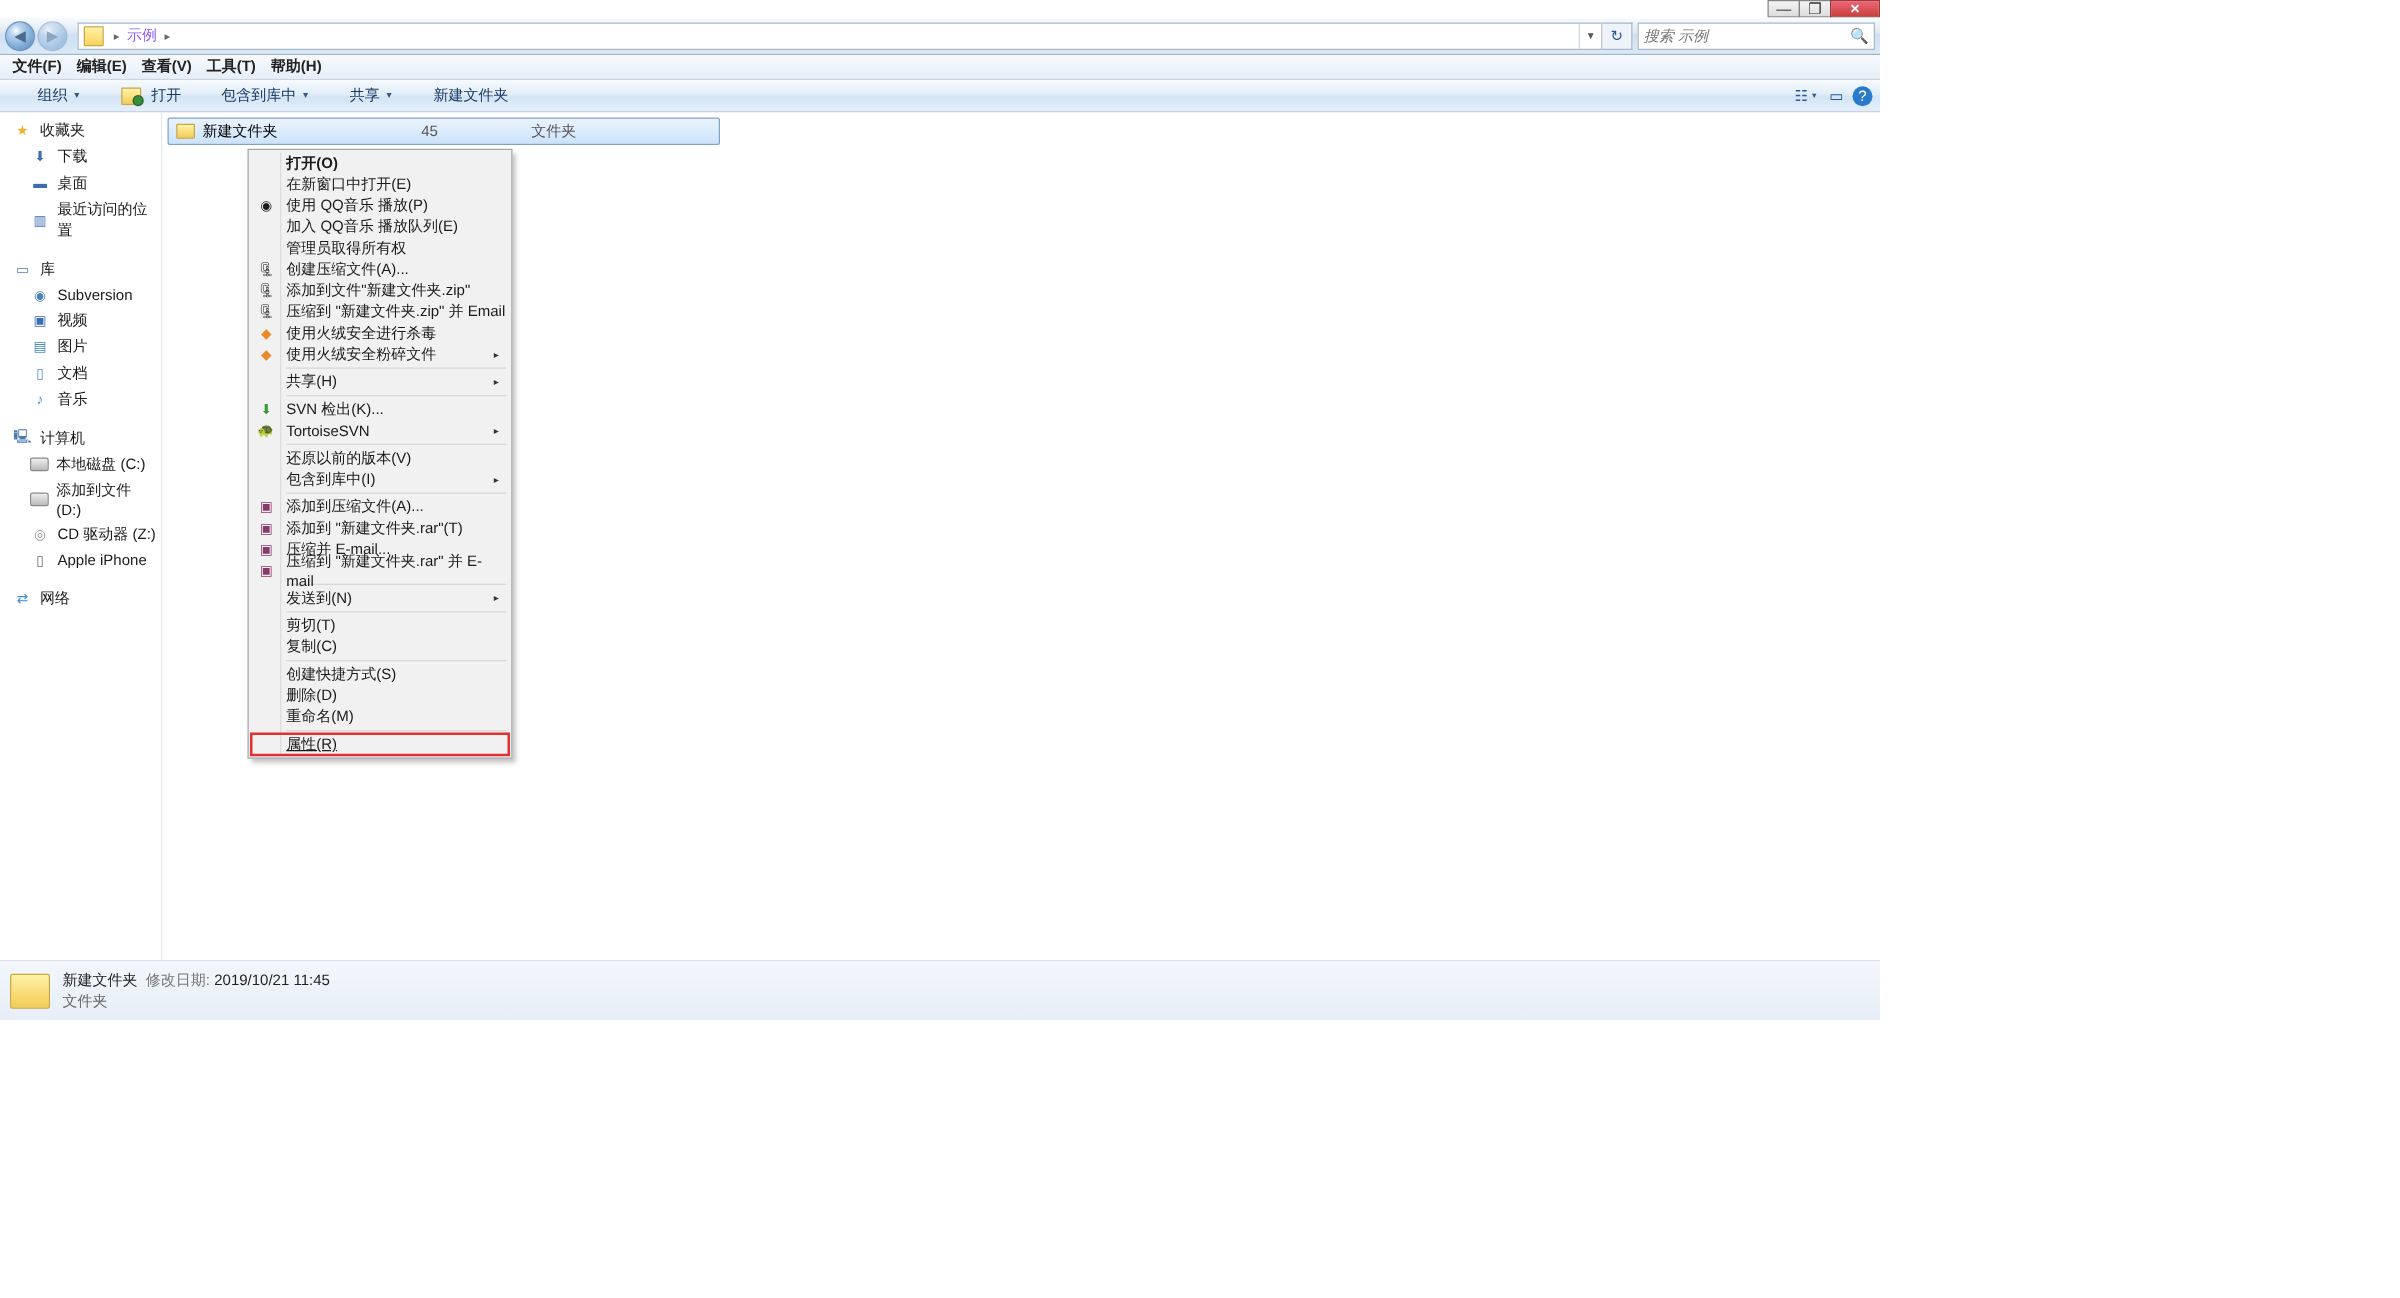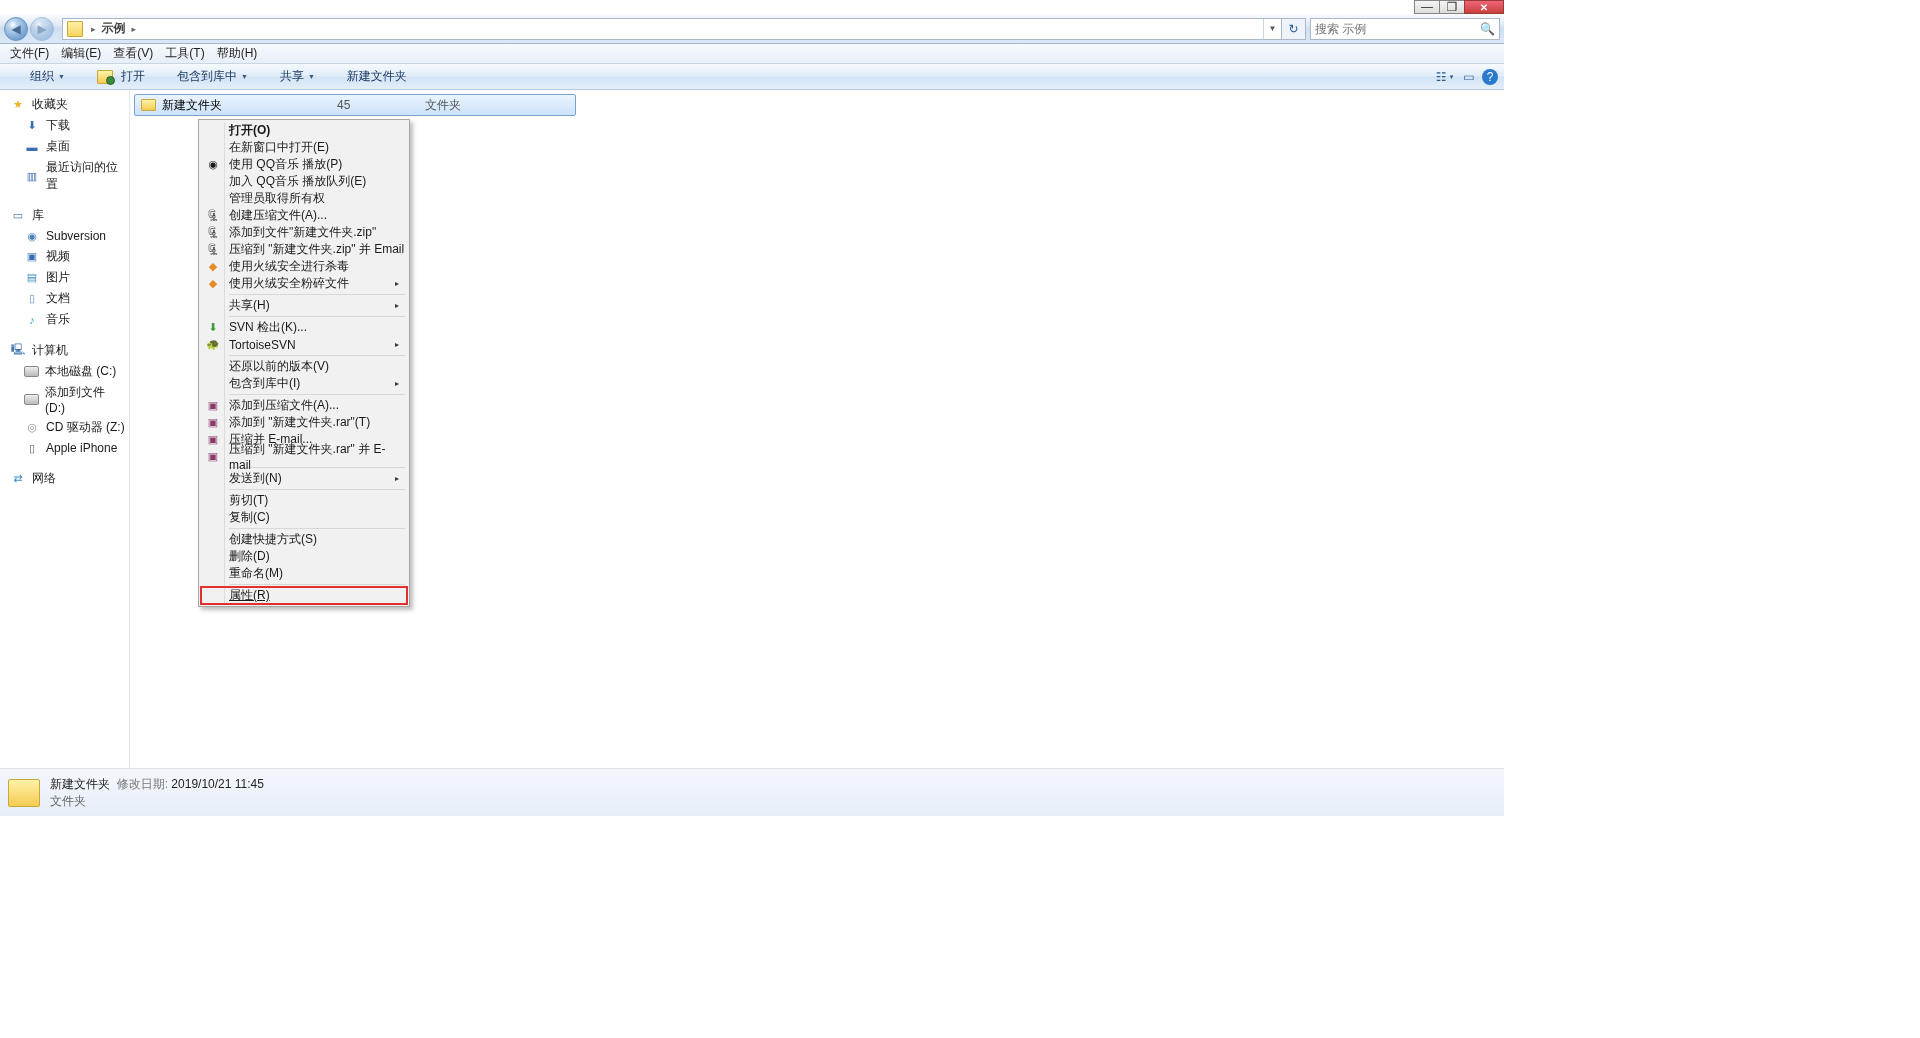--- a/index.html
+++ b/index.html
@@ -12,30 +12,30 @@
 .titlebtn.close .x { font-weight:bold; font-size:10px;}
 
 
 .navbar { position: absolute; top: 14px; left: 0; right: 0; height: 30px; background: linear-gradient(#fafcfe,#dbe5f1 45%,#cddff1 46%,#dbe9f7); border-bottom:1px solid #a0b4cc; display:flex; align-items:center; }
 .navbtns { display:flex; align-items:center; padding-left:4px; gap:0; }
 .navback,.navfwd { width:24px; height:24px; border-radius:50%; background: radial-gradient(circle at 35% 30%, #f8fbff 2%, #bcd5ef 20%, #7ba8d6 65%, #5a89b9); border:1px solid #6892bf; display:flex; align-items:center; justify-content:center; color:#4b6b8e; font-size:13px; }
 .navfwd { opacity:.5; margin-left:2px;}
 .breadcrumb { margin-left:8px; flex:1; height:22px; background:#fff; border:1px solid #aab8c8; display:flex; align-items:center; }
 .crumb-icon { width:16px; height:16px; margin:0 4px; background:linear-gradient(#fff2a8,#f7d35e); border:1px solid #c9a83a; border-radius:1px;}
 .crumb-sep { color:#666; padding:0 4px; font-size:9px;}
-.crumb-text { padding:0 2px; color:#404040;font-weight:bold;}
+.crumb-text { padding:0 2px; color:#8b5cf6;}
 .crumb-drop { width:18px; border-left:1px solid #ccd7e4; height:100%; display:flex; align-items:center; justify-content:center; color:#555; font-size:8px;}
 .crumb-refresh { width:24px; height:22px; border:1px solid #aab8c8; border-left:none; background:#eef3fa; display:flex; align-items:center; justify-content:center; color:#2a5a91; margin-right:4px;}
 .searchbox { width:190px; height:22px; border:1px solid #aab8c8; background:#fff; display:flex; align-items:center; margin-right:4px;}
-.searchbox input { border:none; outline:none; flex:1; padding:0 4px; color:#15803d; background:transparent;}
+.searchbox input { border:none; outline:none; flex:1; padding:0 4px; font-style:italic; color:#15803d; background:transparent;}
 .searchbox .sicon { width:22px; color:#3a6aa2; text-align:center;}
 
 
 .menubar { position:absolute; top:44px; left:0; right:0; height:20px; background:linear-gradient(#f7fafd,#e6eef8); border-bottom:1px solid #cad5e3; display:flex; align-items:center; padding-left:4px; }
-.menubar span { padding:2px 6px; color:#222; }
+.menubar span { padding:2px 6px; color:#222;font-weight:bold; }
 
 
 .toolbar { position:absolute; top:64px; left:0; right:0; height:26px; background:linear-gradient(#f6fafd,#e0ecf8 48%,#d3e4f5 52%,#e4eef9); border-bottom:1px solid #b8c8dc; display:flex; align-items:center; padding:0 6px;}
 .tbtn { padding:3px 8px; color:#1a3a63; display:flex; align-items:center; gap:4px;margin-left:16px;}
 .tbtn .dd { font-size:7px; color:#37597f;}
 .tool-spacer { flex:1; }
 .tool-icon { width:22px; height:20px; display:flex; align-items:center; justify-content:center; color:#2a5a91; margin-left:2px;}
 .open-icon { width:16px; height:14px; background:linear-gradient(#fff2a8,#f4cc52); border:1px solid #c9a83a; border-radius:1px; position:relative; margin-right:4px;}
 .open-icon::before{content:"";position:absolute;right:-3px;bottom:-2px;width:7px;height:7px;background:#3c8a3c;border-radius:50%;border:1px solid #26632a;}
 

